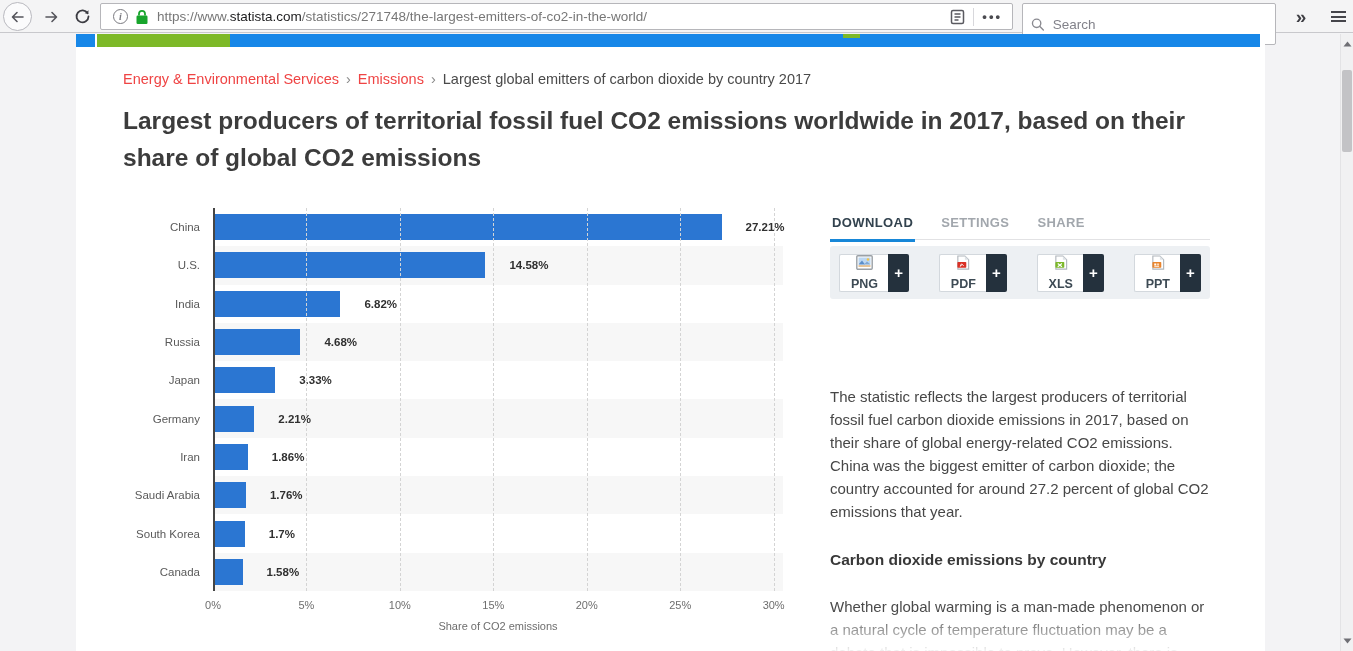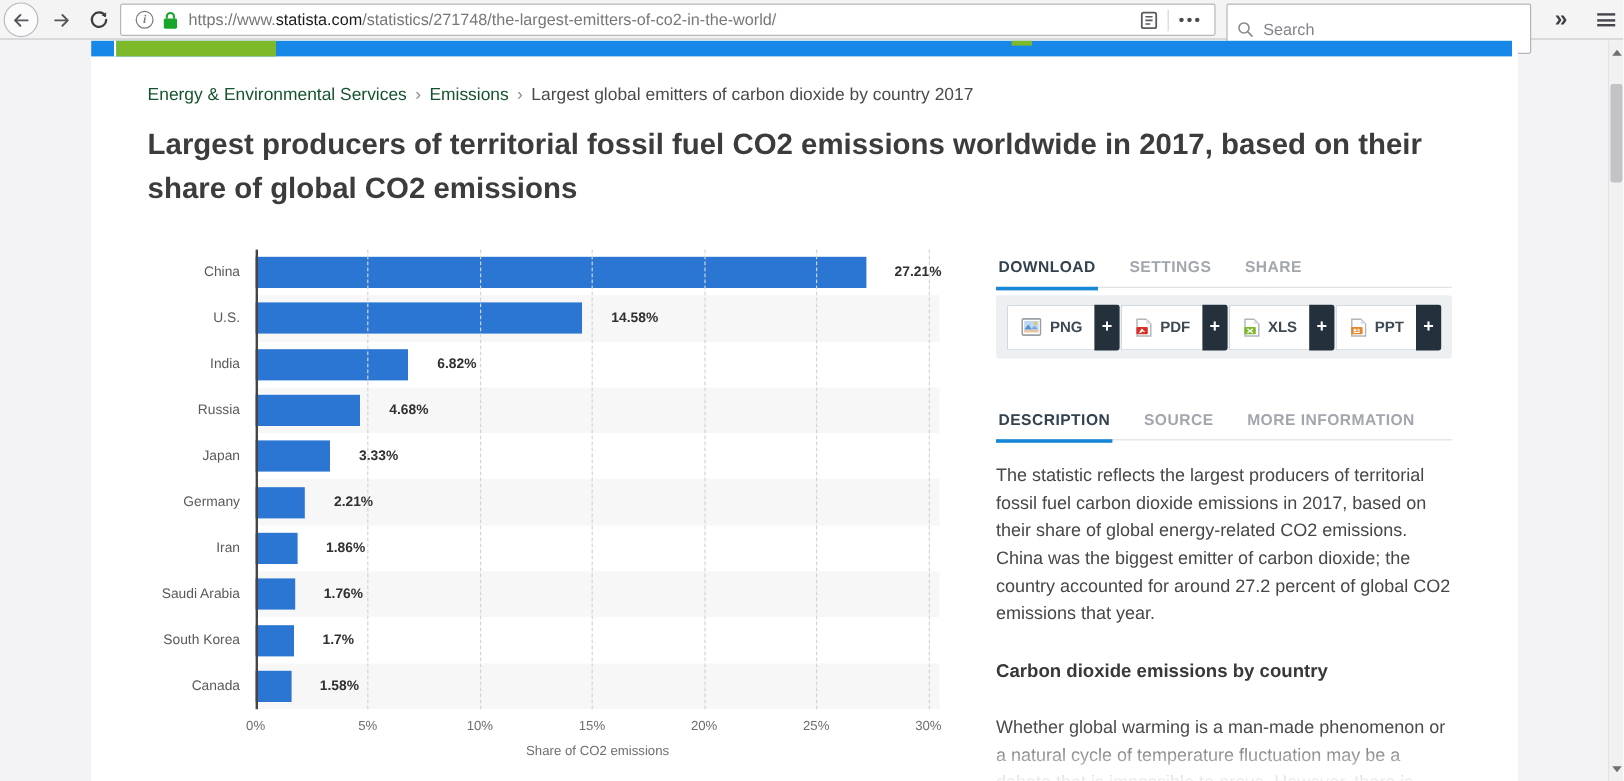--- a/index.html
+++ b/index.html
@@ -34,21 +34,21 @@
   .scroll-thumb { position:absolute; left:1px; top:36px; width:10px; height:82px; background:#c3c3c6; border-radius:2px; }
 
   
   .card { position:absolute; left:76px; top:34px; width:1189px; height:617px; background:#fff; }
   .sitebar { position:absolute; left:0; top:0; width:1184px; height:13px; background:#1787e8; }
   .sitebar .gap { position:absolute; left:19px; top:0; width:2px; height:13px; background:#fff; }
   .sitebar .green-seg { position:absolute; left:21px; top:0; width:133px; height:13px; background:#7db928; }
   .sitebar .green-notch { position:absolute; left:767px; top:0; width:17px; height:4px; background:#7db928; }
 
   .breadcrumb { position:absolute; left:47px; top:37px; font-size:14.5px; color:#4a4a4a; white-space:nowrap; }
-  .breadcrumb a { color:#14532d; text-decoration:none; }
+  .breadcrumb a { color:#ef4444; text-decoration:none; }
   .crumb-sep { color:#8a8a8a; margin:0 7px; }
 
   .page-title { position:absolute; left:47px; top:68px; width:1090px; font-size:24.5px; line-height:37px; font-weight:bold; color:#3c3c3c; }
 
   
   .chart { position:absolute; left:47px; top:174px; width:660px; }
   .chart-rows { position:relative; z-index:0; }
   .crow { display:flex; height:38.3px; align-items:center; }
   .clabel { width:90px; padding-right:13px; text-align:right; font-size:11.5px; color:#5a5a5a; flex:none; }
   .carea { flex:1; height:100%; display:flex; align-items:center; position:relative;gap:16px; }
@@ -64,21 +64,21 @@
 
   
   .tabs-row { position:absolute; left:754px; width:380px; border-bottom:1px solid #e2e2e4; display:flex; }
   .dl-tabs { top:180px; }
   .info-tabs { top:307px; }
   .tab { font-size:13px; font-weight:bold; letter-spacing:0.4px; color:#a2a7ad; padding:0 2px 9px 2px; margin-right:24px; position:relative; top:1px; }
   .tab.active { color:#32424e; border-bottom:3px solid #1787d8; margin-bottom:-2px; }
 
   .dl-box { position:absolute; left:754px; top:212px; width:380px; height:53px; background:#edf0f3; border-radius:3px; display:flex; align-items:center; justify-content:space-between; padding:0 9px; }
   .dl-group { display:flex; align-items:stretch; height:38px; }
-  .dl-btn { background:#fff; border:1px solid #d3d8dd; border-right:none; border-radius:2px 0 0 2px; display:flex; align-items:center; gap:7px; padding:0 10px 0 11px; }
+  .dl-btn { background:#fff; border:1px solid #d3d8dd; border-right:none; border-radius:2px 0 0 2px; display:flex; align-items:center; gap:7px; padding:0 10px 0 11px;flex-direction:column; }
   .dl-btn span { font-size:12.5px; font-weight:bold; color:#3d4a54; }
   .dl-plus { width:21px; background:#24313d; color:#fff; border-radius:0 2px 2px 0; display:flex; align-items:center; justify-content:center; font-size:15px; font-weight:bold; }
 
   .desc-text { position:absolute; left:754px; top:351px; width:382px; font-size:15px; line-height:23px; color:#474747; }
   .section-heading { position:absolute; left:754px; top:517px; width:380px; font-size:15.5px; font-weight:bold; color:#383838; }
   .body-text { position:absolute; left:754px; top:561px; width:382px; font-size:15px; line-height:23px; color:#4b4b4b; }
   .fade-overlay { position:absolute; left:754px; top:578px; width:382px; height:39px; background:linear-gradient(rgba(255,255,255,0), rgba(255,255,255,0.92)); pointer-events:none; }
 </style>
 </head>
 <body>
@@ -299,25 +299,20 @@
               <rect x="3" y="9" width="2.2" height="2.2" fill="#fff"></rect>
               <rect x="6" y="9" width="2.2" height="2.2" fill="#ffd9b3"></rect>
               <rect x="3" y="11.6" width="5.2" height="0.9" fill="#fff"></rect>
             </svg>
           <span>PPT</span>
         </div>
         <div class="dl-plus">+</div>
       </div>
     </div>
 
-    <div class="tabs-row info-tabs">
-      <div class="tab active">DESCRIPTION</div>
-      <div class="tab">SOURCE</div>
-      <div class="tab">MORE INFORMATION</div>
-    </div>
 
     <p class="desc-text">The statistic reflects the largest producers of territorial fossil fuel carbon dioxide emissions in 2017, based on their share of global energy-related CO2 emissions. China was the biggest emitter of carbon dioxide; the country accounted for around 27.2 percent of global CO2 emissions that year.</p>
     <h2 class="section-heading">Carbon dioxide emissions by country</h2>
     <p class="body-text">Whether global warming is a man-made phenomenon or a natural cycle of temperature fluctuation may be a debate that is impossible to prove. However, there is</p>
     <div class="fade-overlay"></div>
   </div>
 
   <div class="scrollbar">
     <div class="scroll-arrow" style="top:3px;">
       <svg width="9" height="6" viewBox="0 0 9 6">

